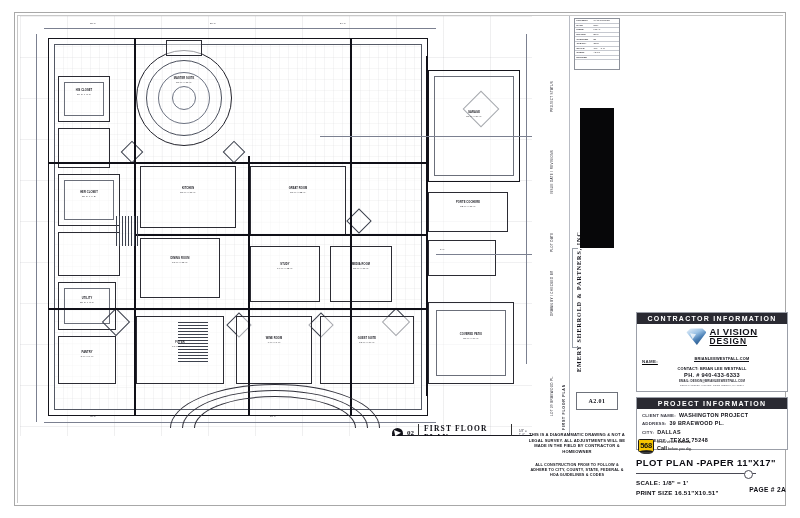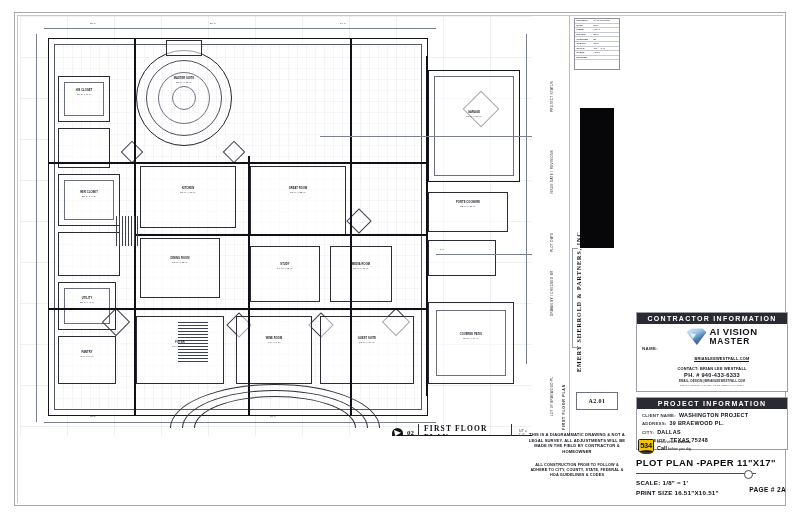--- a/index.html
+++ b/index.html
@@ -281,21 +281,21 @@
     color: #fff;
     font-size: 7px;
     font-weight: bold;
     letter-spacing: 1.3px;
     text-align: center;
     padding: 2px 0 2.4px;
     text-transform: uppercase;
     font-family: "Liberation Sans", sans-serif;
   }
   .tb-body { padding: 3px 5px 4px; }
-  .logo-row { display: flex; align-items: center; gap: 4px; }
+  .logo-row { display: flex; align-items: flex-end; gap: 4px; text-decoration: underline; }
   .logo-name-lbl {
     font-size: 4.4px; color: #2b2b33; text-transform: uppercase;
     letter-spacing: .3px; padding-top: 6px; font-weight: bold;
   }
   .logo-wrap { flex: 1; text-align: center; }
   .logo-main { display: flex; align-items: center; justify-content: center; gap: 3px; }
   .logo-gem {
     width: 20px; height: 17px;
     background: linear-gradient(150deg, #eef4fb 0%, #9cc3e6 38%, #4a7fb5 62%, #17406e 100%);
     clip-path: polygon(0% 24%, 20% 2%, 80% 2%, 100% 24%, 52% 100%);
@@ -664,21 +664,21 @@
     <div class="tb-panel">
       <div class="tb-head">Contractor Information</div>
       <div class="tb-body">
         <div class="logo-row">
           <div class="logo-name-lbl">Name:</div>
           <div class="logo-wrap">
             <div class="logo-main">
               <div class="logo-gem"></div>
               <div class="logo-txt">
                 <span class="l1">AI VISION</span>
-                <span class="l2">MASTER</span>
+                <span class="l2">DESIGN</span>
               </div>
             </div>
             <div class="logo-url">BRIANLEEWESTFALL.COM</div>
           </div>
         </div>
         <div class="contact-l1">CONTACT: BRIAN LEE WESTFALL</div>
         <div class="contact-l2">PH. # 940-433-6333</div>
         <div class="contact-l3">EMAIL: DESIGN@BRIANLEEWESTFALL.COM</div>
         <div class="contact-l4">12906 LANGLEY HILL DR. FORT WORTH, TX 76244</div>
       </div>
@@ -702,21 +702,21 @@
         <div class="proj-row">
           <span class="proj-lbl">State/Zip:</span>
           <span class="proj-val">TEXAS 75248</span>
         </div>
       </div>
     </div>
   </div>
 
   <div class="eight11">
     <div class="e11-badge">
-      <span>534</span>
+      <span>568</span>
     </div>
     <div class="e11-txt">
       <span class="t1"><span>Know what's</span> <b>below.</b></span>
       <span class="t2"><b>Call</b> <span>before you dig.</span></span>
     </div>
   </div>
 
   <div class="bottom-info">
     <div class="bi-title">PLOT PLAN -PAPER 11"x17"</div>
     <div class="bi-rule"></div>

